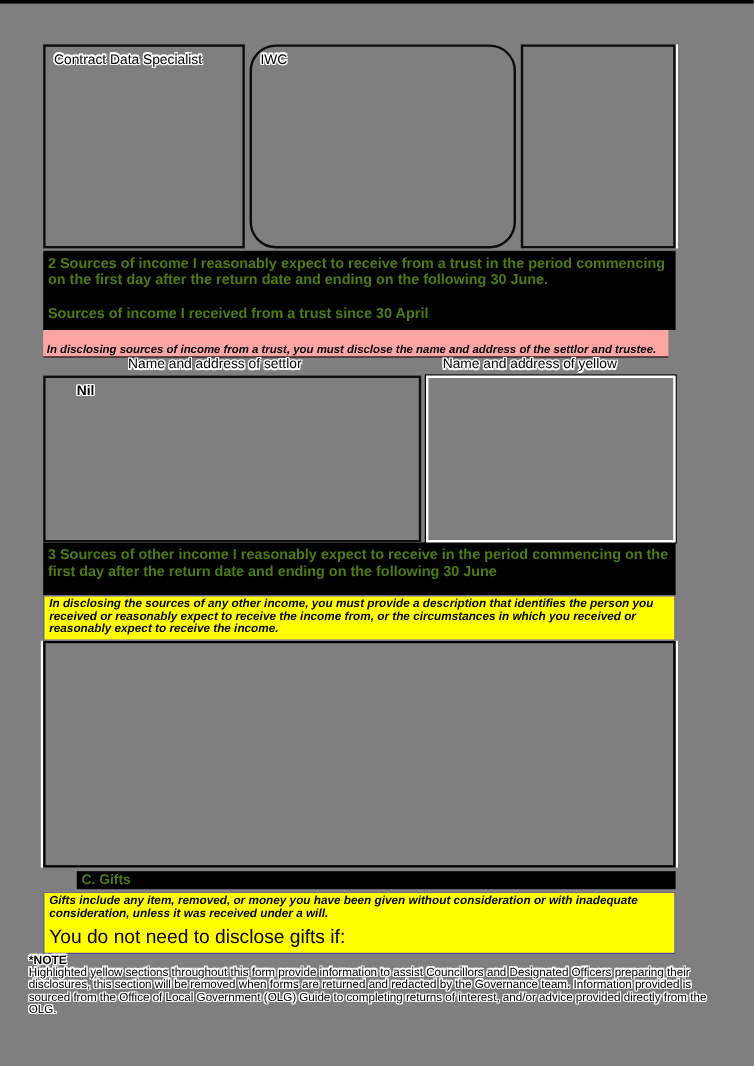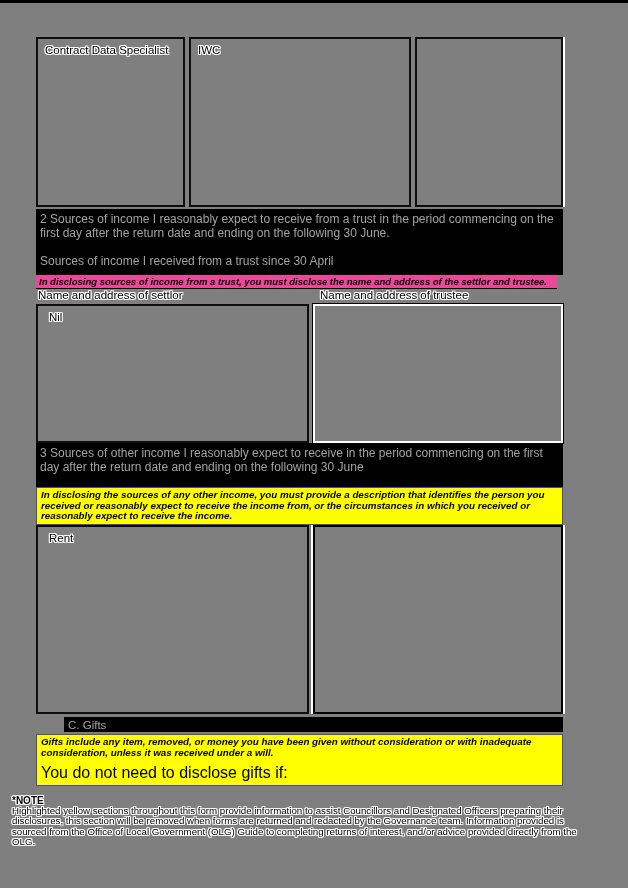--- a/index.html
+++ b/index.html
@@ -16,68 +16,68 @@
     color:#000;
     text-shadow:1px 0 0 #fff,-1px 0 0 #fff,0 1px 0 #fff,0 -1px 0 #fff,
                 1px 1px 0 #fff,-1px -1px 0 #fff,1px -1px 0 #fff,-1px 1px 0 #fff;
   }
 
   .top-row{display:flex;height:170px;margin-bottom:2px;}
   .tbox{
     background:#7f7f7f;border:2px solid #0d0d0d;box-sizing:border-box;
     padding:5px 7px;font-size:11.5px;
   }
-  .tbox1{width:149px;margin-right:4px;}
-  .tbox2{width:222px;margin-right:4px;}
+  .tbox1{width:168px;margin-right:4px;}
+  .tbox2{width:222px;margin-right:4px;border-radius:22px;}
   .tbox3{flex:1;box-shadow:2px 0 0 #fff;}
 
   .bar{
-    background:#000;color:#a3a3a3;font-size:12px;line-height:14px;
-    padding:3px 4px;box-sizing:border-box;
+    background:#000;color:#4d7c0f;font-size:12px;line-height:14px;
+    padding:3px 4px;box-sizing:border-box;font-weight:bold;
   }
   .bar2{height:66px;}
   .bar3{height:44px;}
   .spacer14{height:14px;}
   .spacer10{height:10px;}
 
   .yellow1{
-    background:#ec4899;width:521px;height:14px;box-sizing:border-box;
+    background:#fca5a5;width:521px;height:14px;box-sizing:border-box;
     font-size:9.5px;font-style:italic;font-weight:bold;
-    padding:1px 3px;white-space:nowrap;overflow:hidden;
+    padding:11px 3px;white-space:nowrap;overflow:hidden;
     border-bottom:1px solid #000;
   }
   .yellow-block{
     background:#ffff00;box-sizing:border-box;
     border:1px solid #4646b4;
     padding:2px 4px;font-size:9.8px;line-height:10.6px;
   }
   .yellow2{height:38px;font-style:italic;font-weight:bold;}
   .yellow3{height:52px;margin-bottom:2px;}
   .yellow3 .ital{font-style:italic;font-weight:bold;}
   .yellow3 .plain{font-style:normal;font-weight:normal;font-size:16px;}
 
-  .header-row{display:flex;height:15px;font-size:11.5px;align-items:flex-start;}
+  .header-row{display:flex;height:15px;font-size:11.5px;align-items:flex-start;text-align:center;}
   .hcell-left{width:282px;padding-left:2px;}
   .hcell-right{flex:1;}
 
   .box-row{display:flex;}
   .row1{height:139px;}
   .row2{height:189px;margin-bottom:3px;}
   .lbox{
-    width:273px;margin-right:4px;box-sizing:border-box;
+    width:315px;margin-right:4px;box-sizing:border-box;
     background:#7f7f7f;border:2px solid #0d0d0d;
-    padding:5px 11px;font-size:11.5px;
+    padding:5px 26px;font-size:11.5px;font-weight:bold;
   }
   .rbox{flex:1;box-sizing:border-box;background:#7f7f7f;padding:4px 6px;font-size:11.5px;}
   .rbox-white{border:2px solid #fff;box-shadow:0 0 0 1px #000;}
   .rbox-black{border:2px solid #000;box-shadow:-2px 0 0 #fff,2px 0 0 #fff;}
 
   .gifts-bar{height:15px;padding:1px 4px;font-size:11.5px;margin-bottom:2px;margin-left:28px;}
 
-  .note{position:absolute;left:12px;top:795px;width:566px;}
+  .note{position:absolute;left:24px;top:795px;width:566px;}
   .note-title{font-size:10px;font-weight:bold;line-height:11px;}
   .note-body{font-size:9.7px;line-height:10.4px;}
 </style>
 </head>
 <body>
 
 <div class="top-strip"></div>
 
 <div class="content">
 
@@ -90,36 +90,35 @@
   <div class="bar bar2">
     <div>2 Sources of income I reasonably expect to receive from a trust in the period commencing on the first day after the return date and ending on the following 30 June.</div>
     <div class="spacer14"></div>
     <div>Sources of income I received from a trust since 30 April</div>
   </div>
 
   <div class="yellow1">In disclosing sources of income from a trust, you must disclose the name and address of the settlor and trustee.</div>
 
   <div class="header-row">
     <div class="hcell-left emboss">Name and address of settlor</div>
-    <div class="hcell-right emboss">Name and address of trustee</div>
+    <div class="hcell-right emboss">Name and address of yellow</div>
   </div>
 
   <div class="box-row row1">
     <div class="lbox emboss">Nil</div>
     <div class="rbox rbox-white"></div>
   </div>
 
   <div class="bar bar3">
     <div>3 Sources of other income I reasonably expect to receive in the period commencing on the first day after the return date and ending on the following 30 June</div>
   </div>
 
   <div class="yellow-block yellow2">In disclosing the sources of any other income, you must provide a description that identifies the person you received or reasonably expect to receive the income from, or the circumstances in which you received or reasonably expect to receive the income.</div>
 
   <div class="box-row row2">
-    <div class="lbox emboss">Rent</div>
     <div class="rbox rbox-black"></div>
   </div>
 
   <div class="bar gifts-bar">C. Gifts</div>
 
   <div class="yellow-block yellow3">
     <div class="ital">Gifts include any item, removed, or money you have been given without consideration or with inadequate consideration, unless it was received under a will.</div>
     <div class="spacer10"></div>
     <div class="plain">You do not need to disclose gifts if:</div>
   </div>

